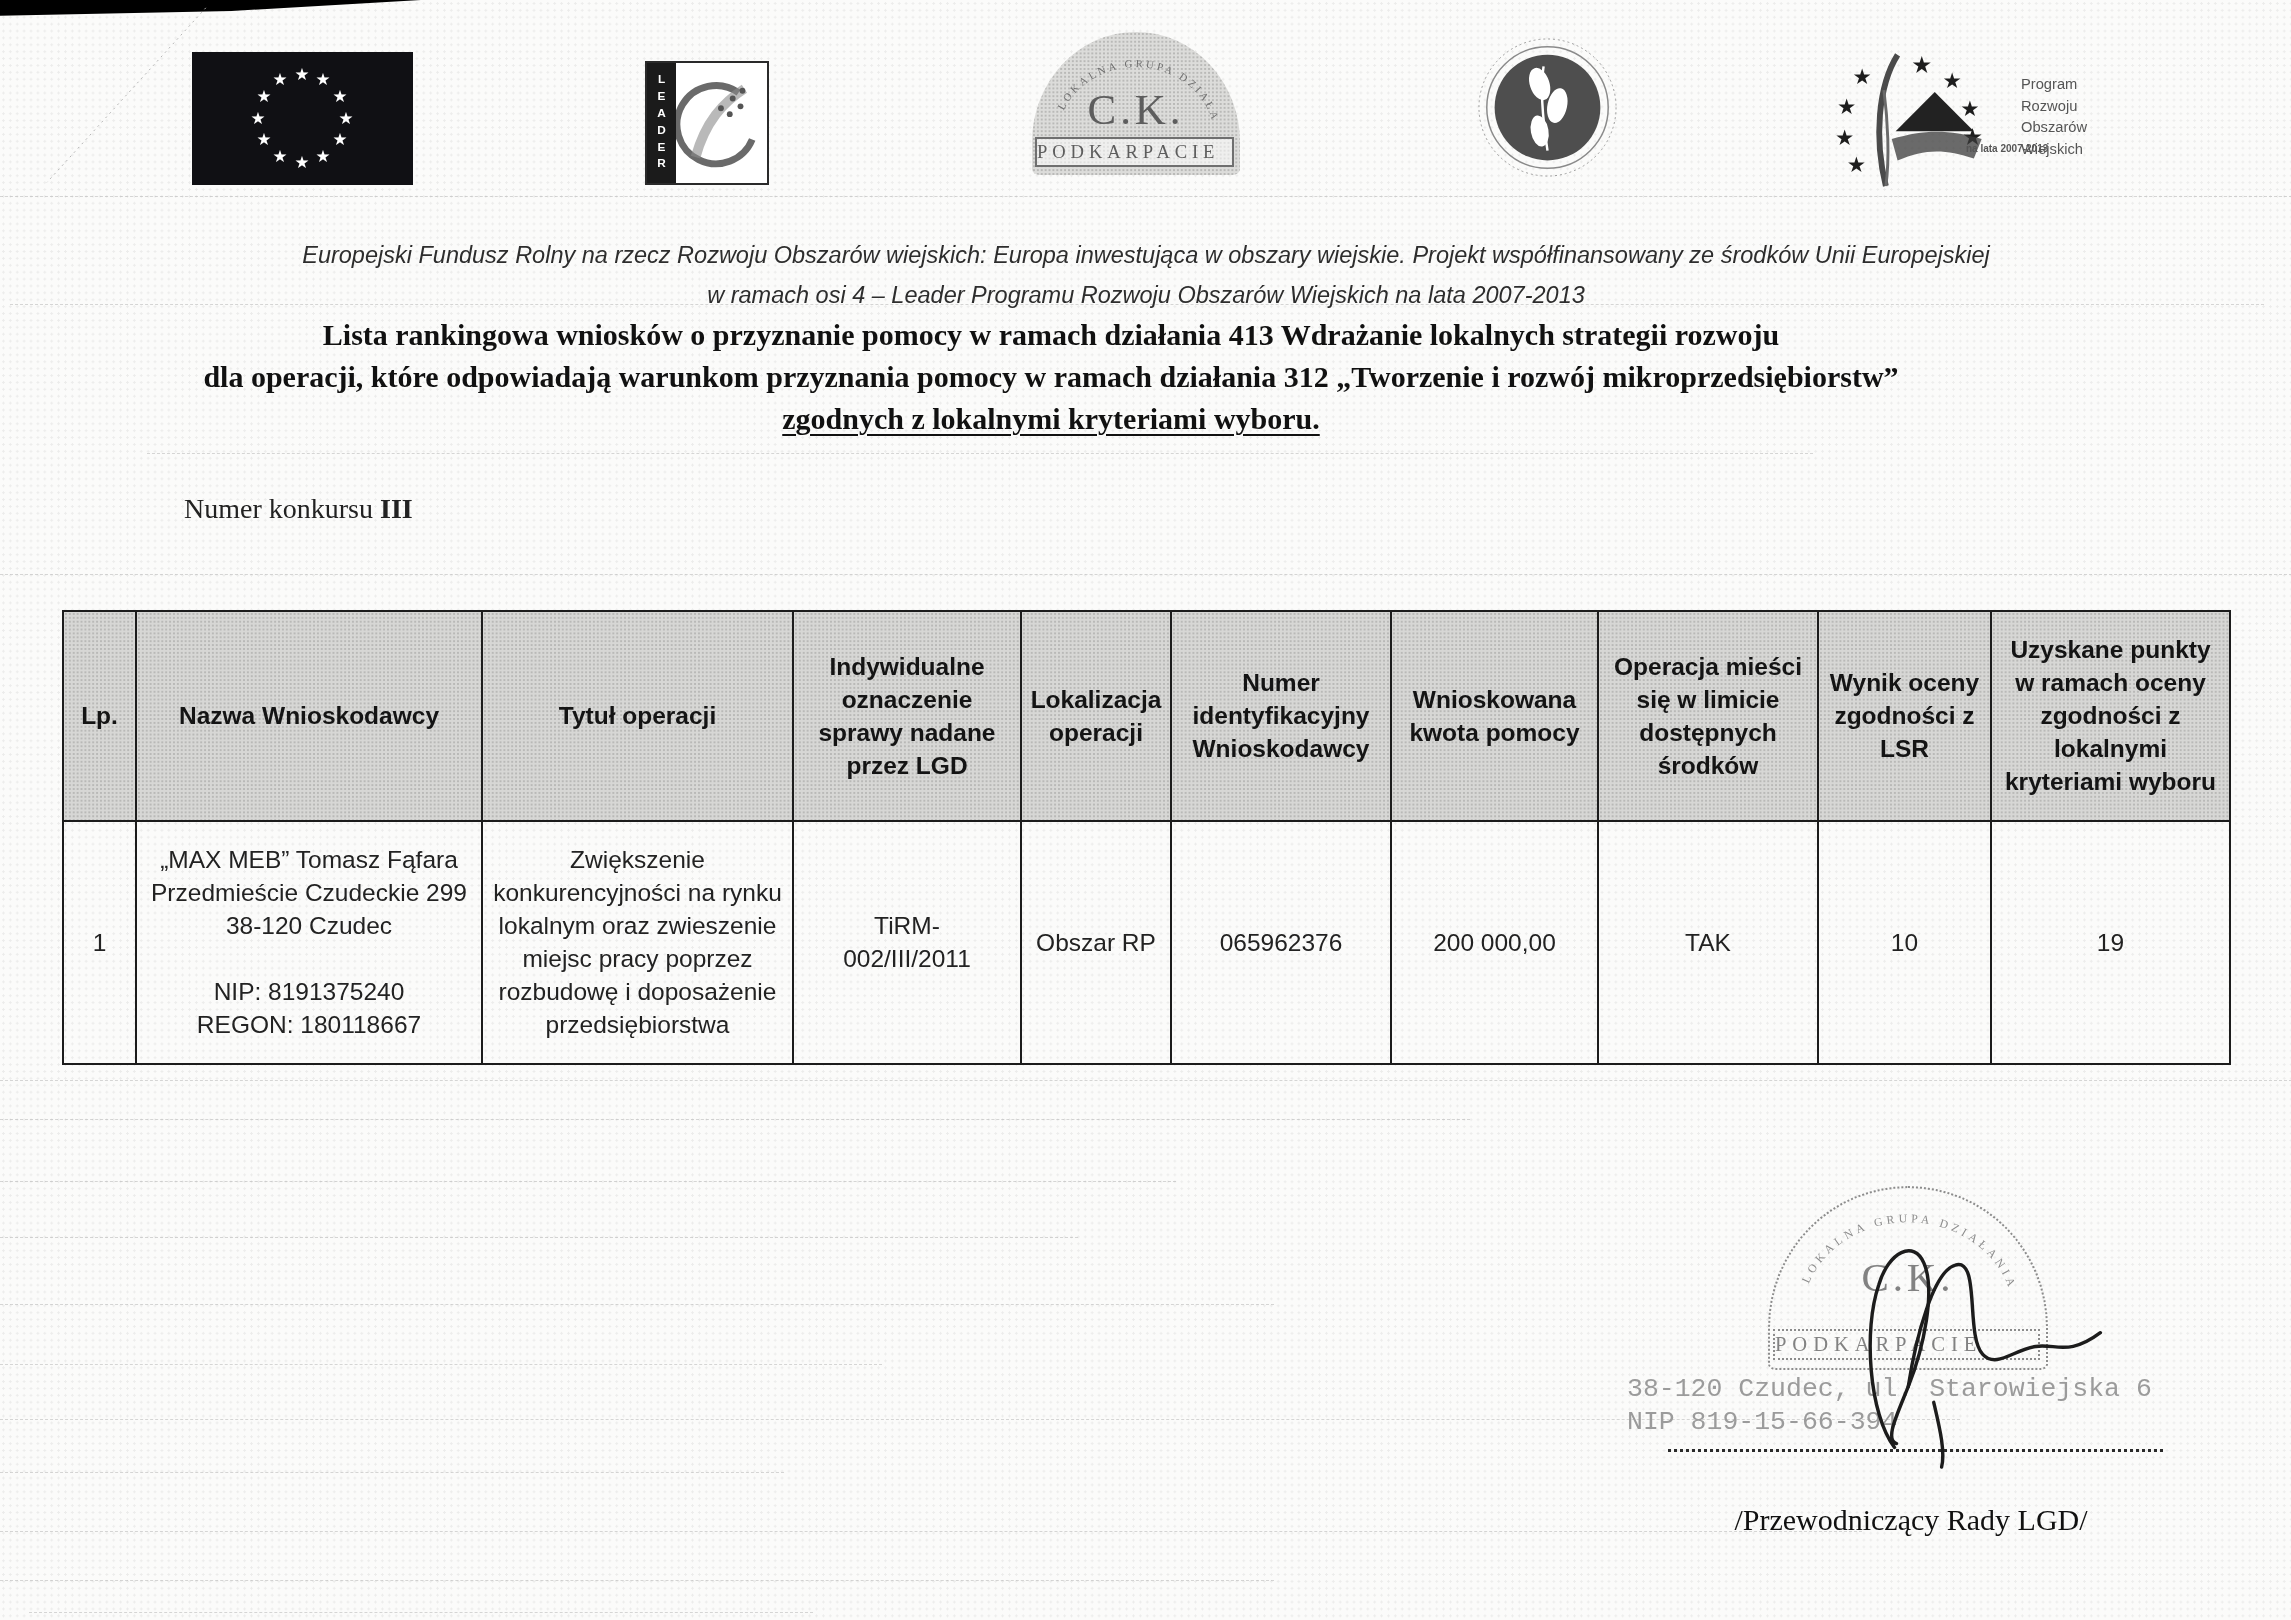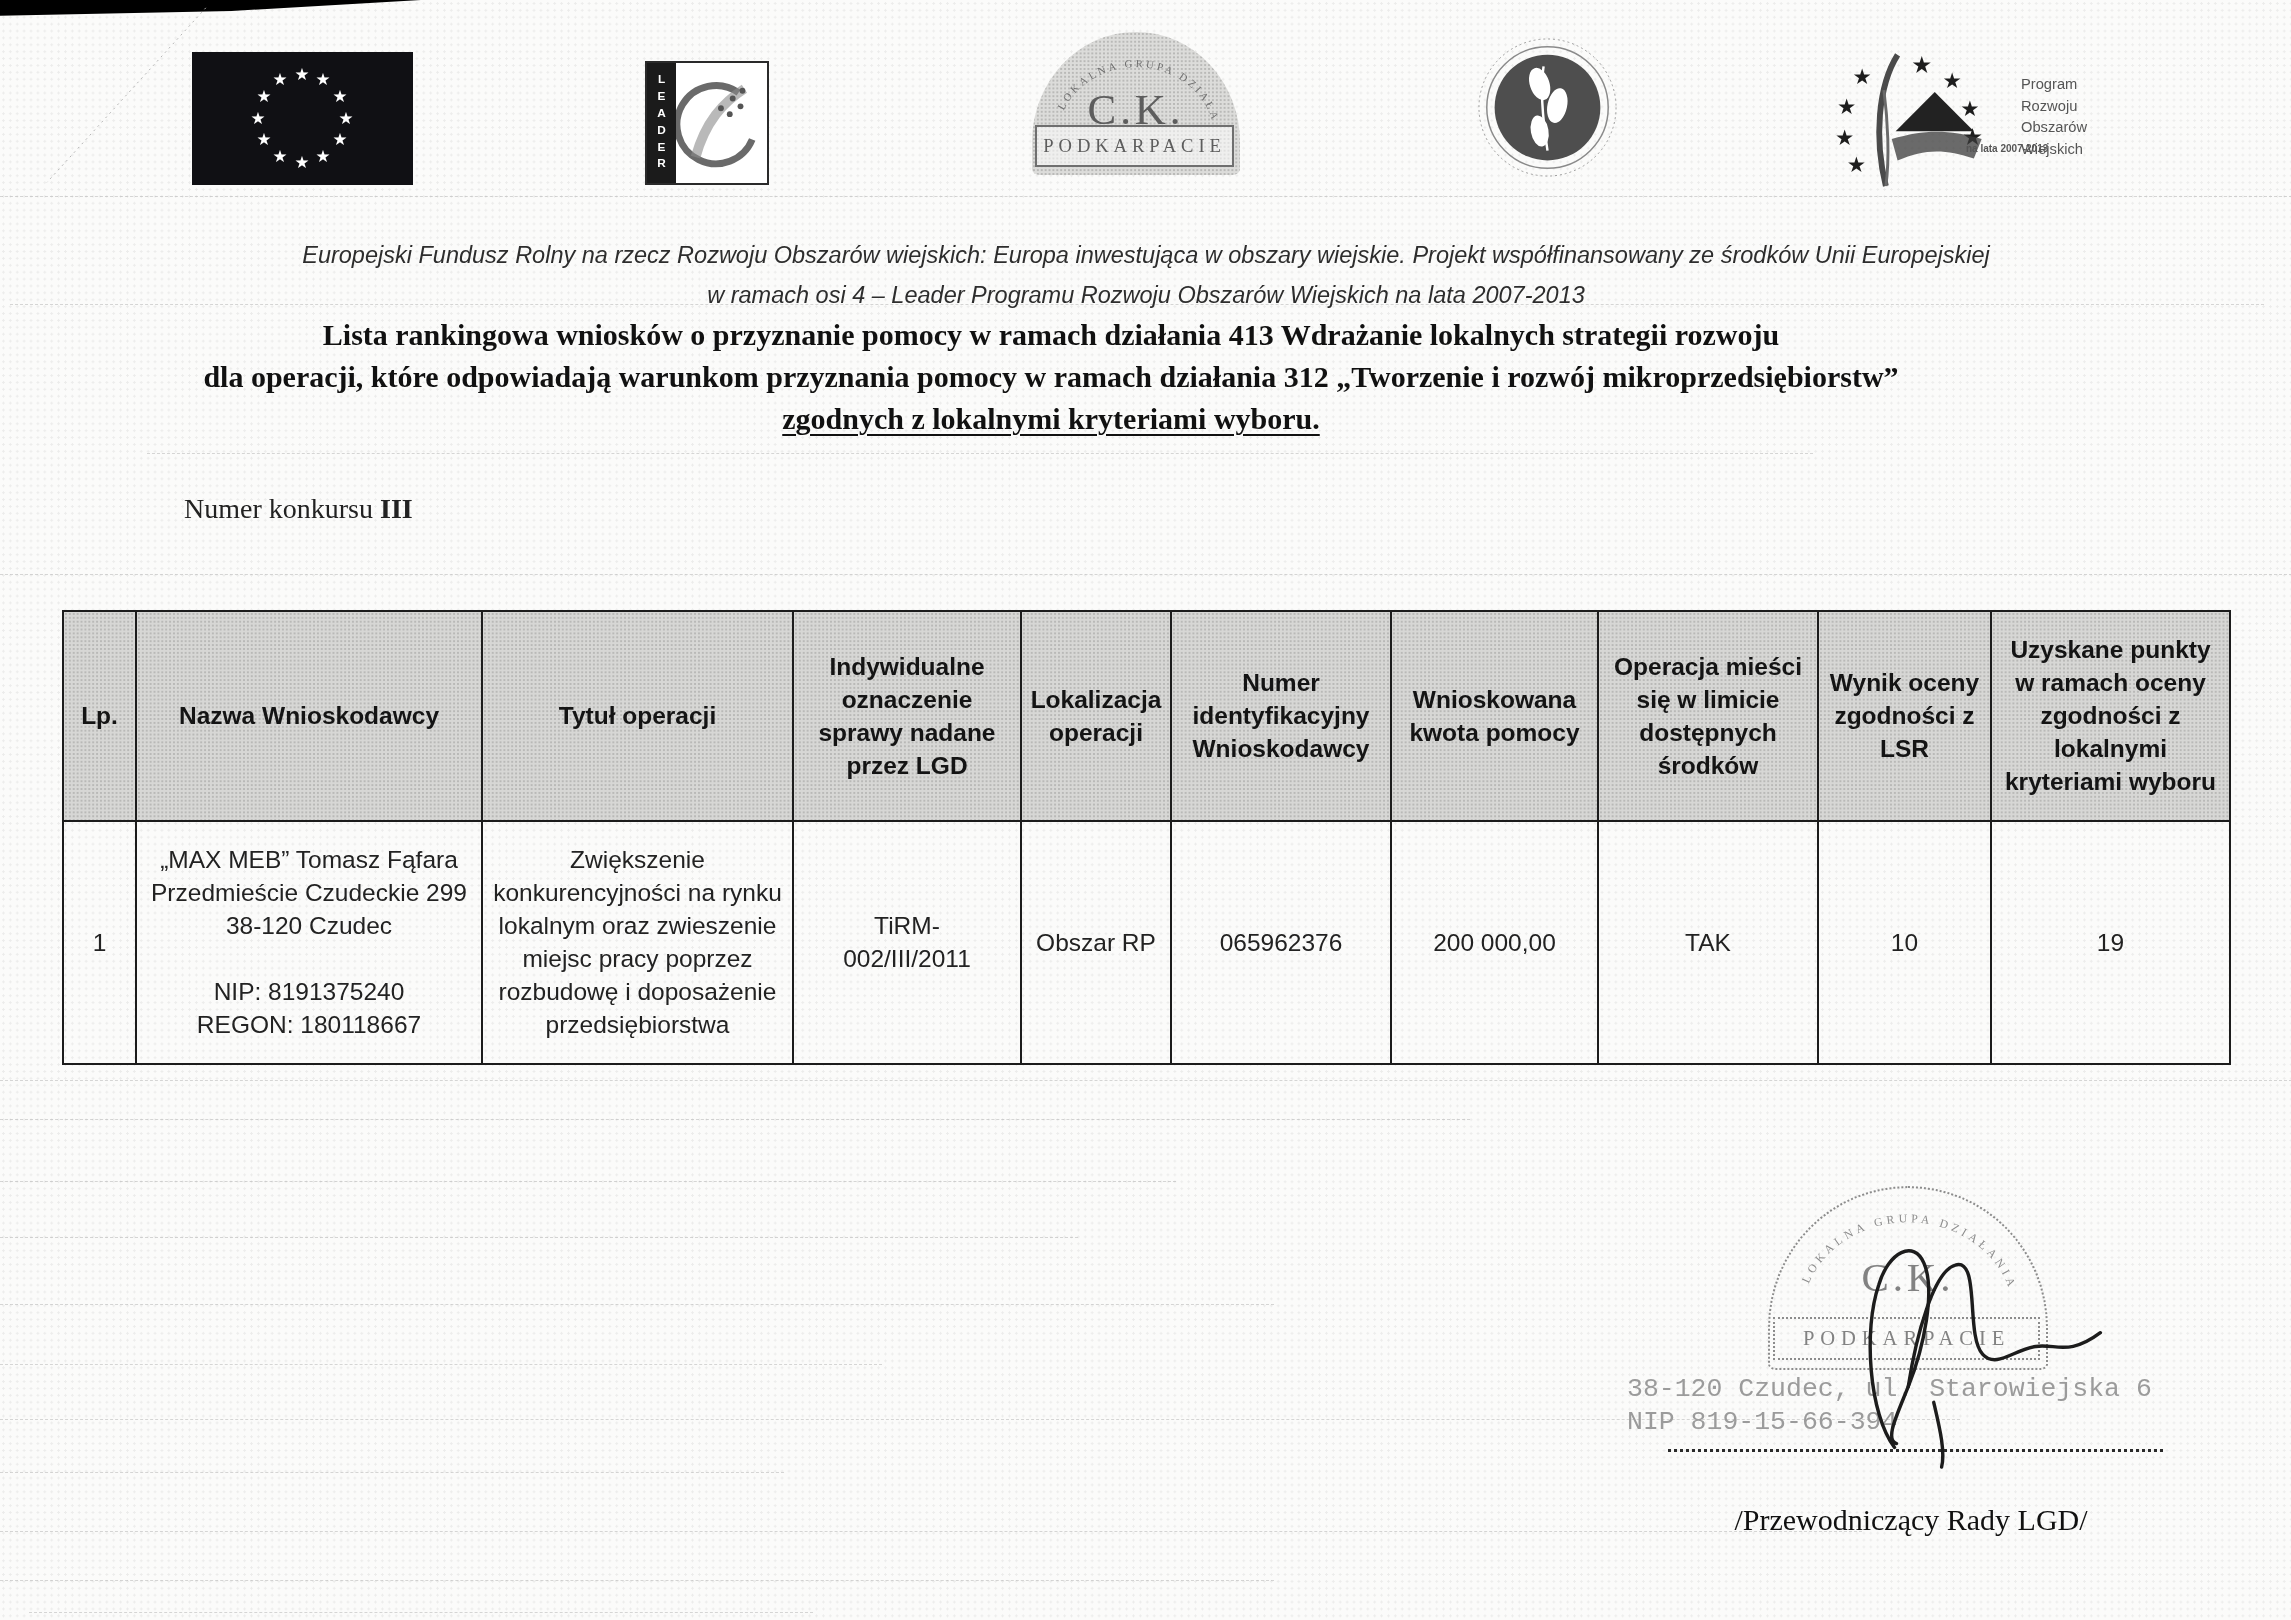--- a/index.html
+++ b/index.html
@@ -21,21 +21,21 @@
   .leader-logo{left:645px;top:61px;width:120px;height:120px;border:2px solid #2a2a2a;background:#fff;display:flex;}
   .leader-strip{width:29px;background:#1b1b1b;display:flex;align-items:center;justify-content:center;}
   .leader-strip span{writing-mode:vertical-rl;text-orientation:upright;color:#fff;font-size:11.8px;letter-spacing:2.9px;font-weight:bold;}
   .dome{border-radius:52% 52% 7.8px 7.8px / 80% 80% 5.9px 5.9px;}
   .ck-top{left:1032px;top:32px;width:208px;height:143px;background-color:#dcdcda;
     background-image:radial-gradient(rgba(0,0,0,.16) 1px, transparent 1.2px);background-size:3.9px 3.9px;}
   .ck-arcsvg{position:absolute;left:0;top:0;}
   .ck-init{position:absolute;left:0;right:0;top:53px;text-align:center;
     font-family:"Liberation Serif", serif;color:#5d5d5d;font-size:43px;letter-spacing:3.9px;}
   .ck-band{position:absolute;left:3px;right:5.9px;bottom:7.8px;border:2px solid #6f6f6f;background:rgba(255,255,255,.55);
-    text-align:center;font-size:18.6px;letter-spacing:4.9px;color:#5d5d5d;font-family:"Liberation Serif", serif;padding:8px 0;}
+    text-align:left;font-size:18.6px;letter-spacing:4.9px;color:#5d5d5d;font-family:"Liberation Serif", serif;padding:2px 0;}
   .seal{left:1475px;top:37px;}
   .prow-g{left:1835px;top:41px;}
   .prow-text{left:2021px;top:74px;font-size:14.7px;line-height:21.6px;color:#555;}
   .prow-years{left:1966px;top:143px;font-size:10px;color:#555;font-weight:bold;}
   
   .fund-line{left:0;width:2292px;text-align:center;font-style:italic;font-size:23.5px;color:#2d2d2d;margin-top:40px;}
   .title-block{left:0;width:2102px;text-align:center;font-family:"Liberation Serif", serif;
     font-weight:bold;font-size:30px;line-height:42px;color:#111;}
   .title-block .u{text-decoration:underline;text-decoration-thickness:2px;text-underline-offset:4.9px;}
   .contest{left:184px;top:493px;font-family:"Liberation Serif", serif;font-size:28px;color:#222;}

